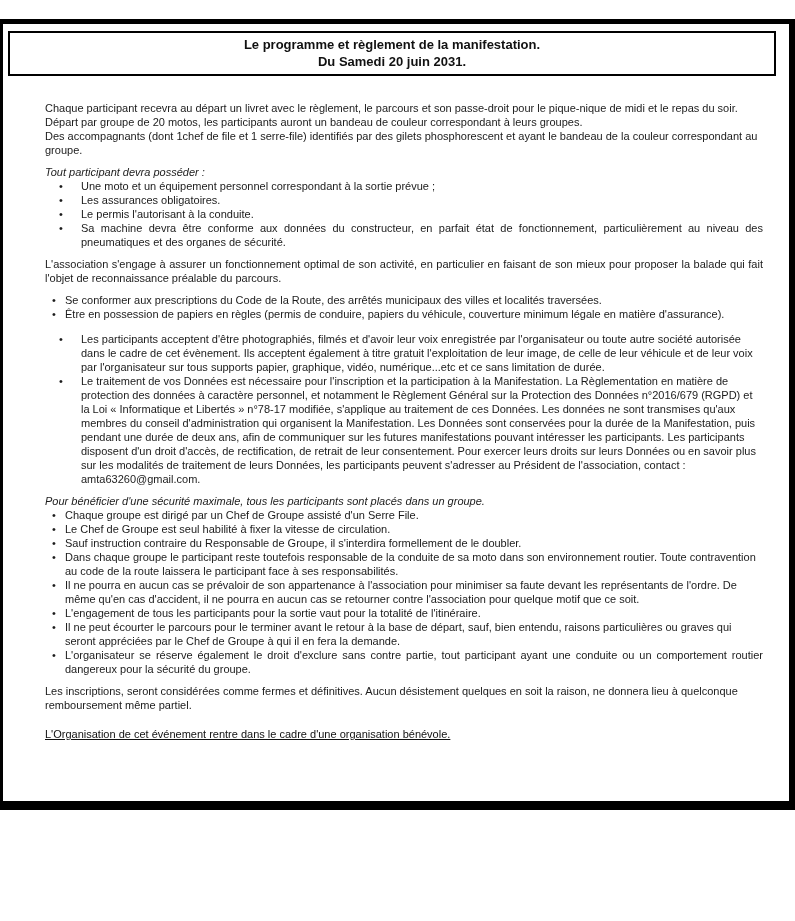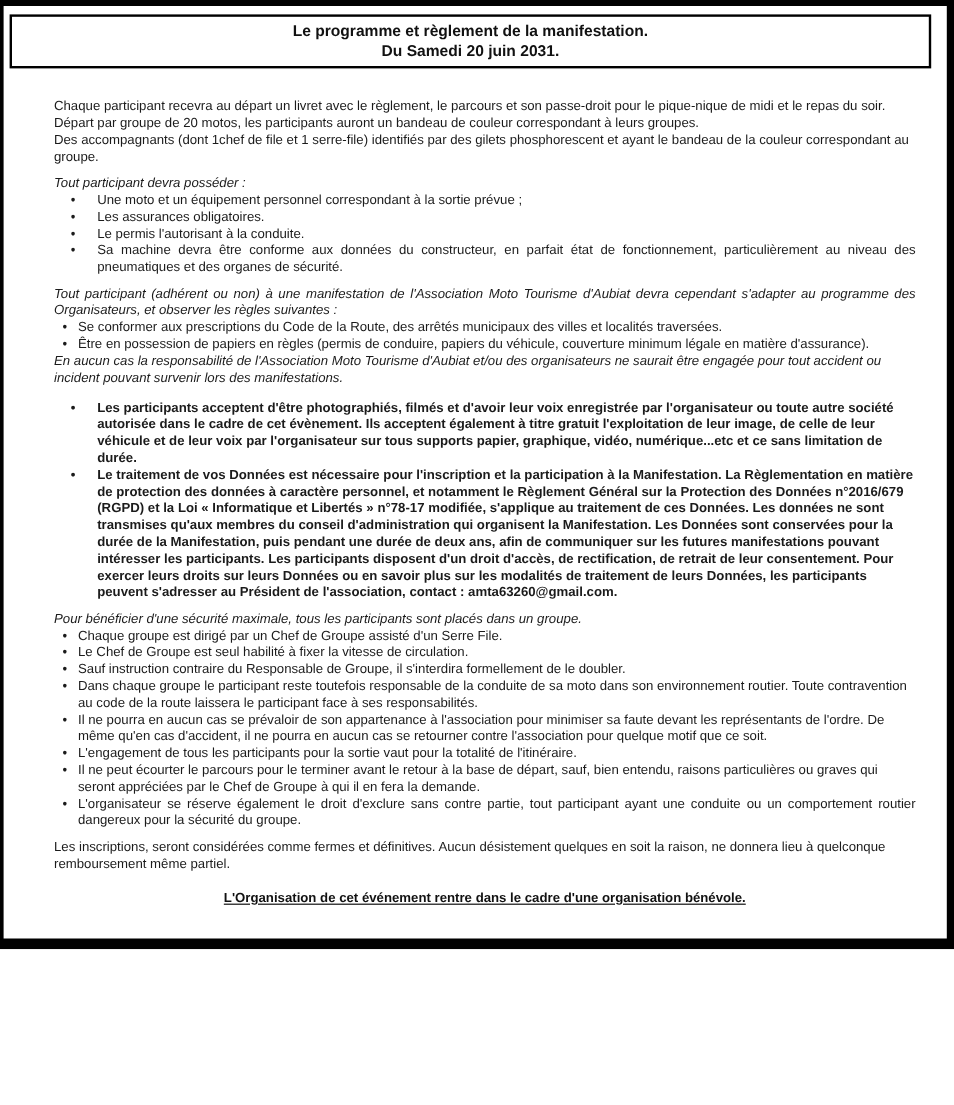--- a/index.html
+++ b/index.html
@@ -10,20 +10,21 @@
     height: 791px;
     background: #ffffff;
     border-style: solid;
     border-color: #000000;
     border-width: 5px 6px 9px 3px;
     overflow: hidden;
     font-family: "Liberation Sans", sans-serif;
     font-size: 11px;
     line-height: 14px;
     color: #1b1b1b;
+    margin-top: 19px;
   }
   .title-box {
     border: 2px solid #000000;
     margin: 7px 13px 11px 5px;
     padding: 3px 0 4px 0;
     text-align: center;
     font-weight: bold;
     font-size: 13px;
     line-height: 17px;
     color: #111111;
@@ -32,25 +33,24 @@
   .content p { margin: 0 0 8px 0; }
   .content p.tight { margin-bottom: 0; font-style: italic; }
   .justify { text-align: justify; }
   ul { margin: 0 0 8px 0; padding: 0; }
   ul.tight { margin-bottom: 0; }
   li { list-style: none; position: relative; }
   ul.list-a li { padding-left: 36px; }
   ul.list-a li::before { content: "\2022"; position: absolute; left: 14px; top: 0; }
   ul.list-b li { padding-left: 20px; }
   ul.list-b li::before { content: "\2022"; position: absolute; left: 7px; top: 0; }
-  .gap-before { margin-top: 11px; font-weight: bold; }
+  .gap-before { margin-top: 11px; }
   .footer-line {
     margin-top: 15px;
-    text-align: center;
-    font-weight: bold;
+    font-weight: normal;
     text-decoration: underline;
     color: #111111;
   }
 </style>
 </head>
 <body>
 
 <div class="page">
 
   <div class="title-box">
@@ -68,28 +68,27 @@
     </p>
 
     <p class="tight">Tout participant devra posséder :</p>
     <ul class="list-a">
       <li>Une moto et un équipement personnel correspondant à la sortie prévue ;</li>
       <li>Les assurances obligatoires.</li>
       <li>Le permis l'autorisant à la conduite.</li>
       <li class="justify">Sa machine devra être conforme aux données du constructeur, en parfait état de fonctionnement, particulièrement au niveau des pneumatiques et des organes de sécurité.</li>
     </ul>
 
+    <p class="justify">L'association s'engage à assurer un fonctionnement optimal de son activité, en particulier en faisant de son mieux pour proposer la  balade qui  fait l'objet de reconnaissance préalable du parcours.</p>
 
 
-    <p class="tight justify">Tout participant (adhérent ou non) à une manifestation de l'Association Moto Tourisme d'Aubiat devra cependant s'adapter au programme des Organisateurs, et observer les règles suivantes :</p>
     <ul class="list-b tight">
       <li>Se conformer aux prescriptions du Code de la Route, des arrêtés municipaux des villes et localités traversées.</li>
       <li class="justify">Être en possession de papiers en règles (permis de conduire, papiers du véhicule, couverture minimum légale en matière d'assurance).</li>
     </ul>
-    <p class="tight">En aucun cas la responsabilité de l'Association Moto Tourisme d'Aubiat et/ou des organisateurs ne saurait être engagée pour tout accident ou incident pouvant survenir lors des manifestations.</p>
 
     <ul class="list-a gap-before">
       <li>Les participants acceptent d'être photographiés, filmés et d'avoir leur voix enregistrée par l'organisateur ou toute autre société autorisée dans le cadre de cet évènement. Ils acceptent également à titre gratuit l'exploitation de leur image, de celle de leur véhicule et de leur voix par l'organisateur sur tous supports papier, graphique, vidéo, numérique...etc et ce sans limitation de durée.</li>
       <li>Le traitement de vos Données est nécessaire pour l'inscription et la participation à la Manifestation. La Règlementation en matière de protection des données à caractère personnel, et notamment le Règlement Général sur la Protection des Données n°2016/679 (RGPD) et la Loi « Informatique et Libertés » n°78-17 modifiée, s'applique au traitement de ces Données. Les données ne sont transmises qu'aux membres du conseil d'administration qui organisent la Manifestation. Les Données sont conservées pour la durée de la Manifestation, puis pendant une durée de deux ans, afin de communiquer sur les futures manifestations pouvant intéresser les participants. Les participants disposent d'un droit d'accès, de rectification, de retrait de leur consentement. Pour exercer leurs droits sur leurs Données ou en savoir plus sur les modalités de traitement de leurs Données, les participants peuvent s'adresser au Président de l'association, contact : amta63260@gmail.com.</li>
     </ul>
 
     <p class="tight">Pour bénéficier d'une sécurité maximale, tous les participants sont placés dans un groupe.</p>
     <ul class="list-b">
       <li>Chaque groupe est dirigé par un Chef de Groupe assisté d'un Serre File.</li>
       <li>Le Chef de Groupe est seul habilité à fixer la vitesse de circulation.</li>

